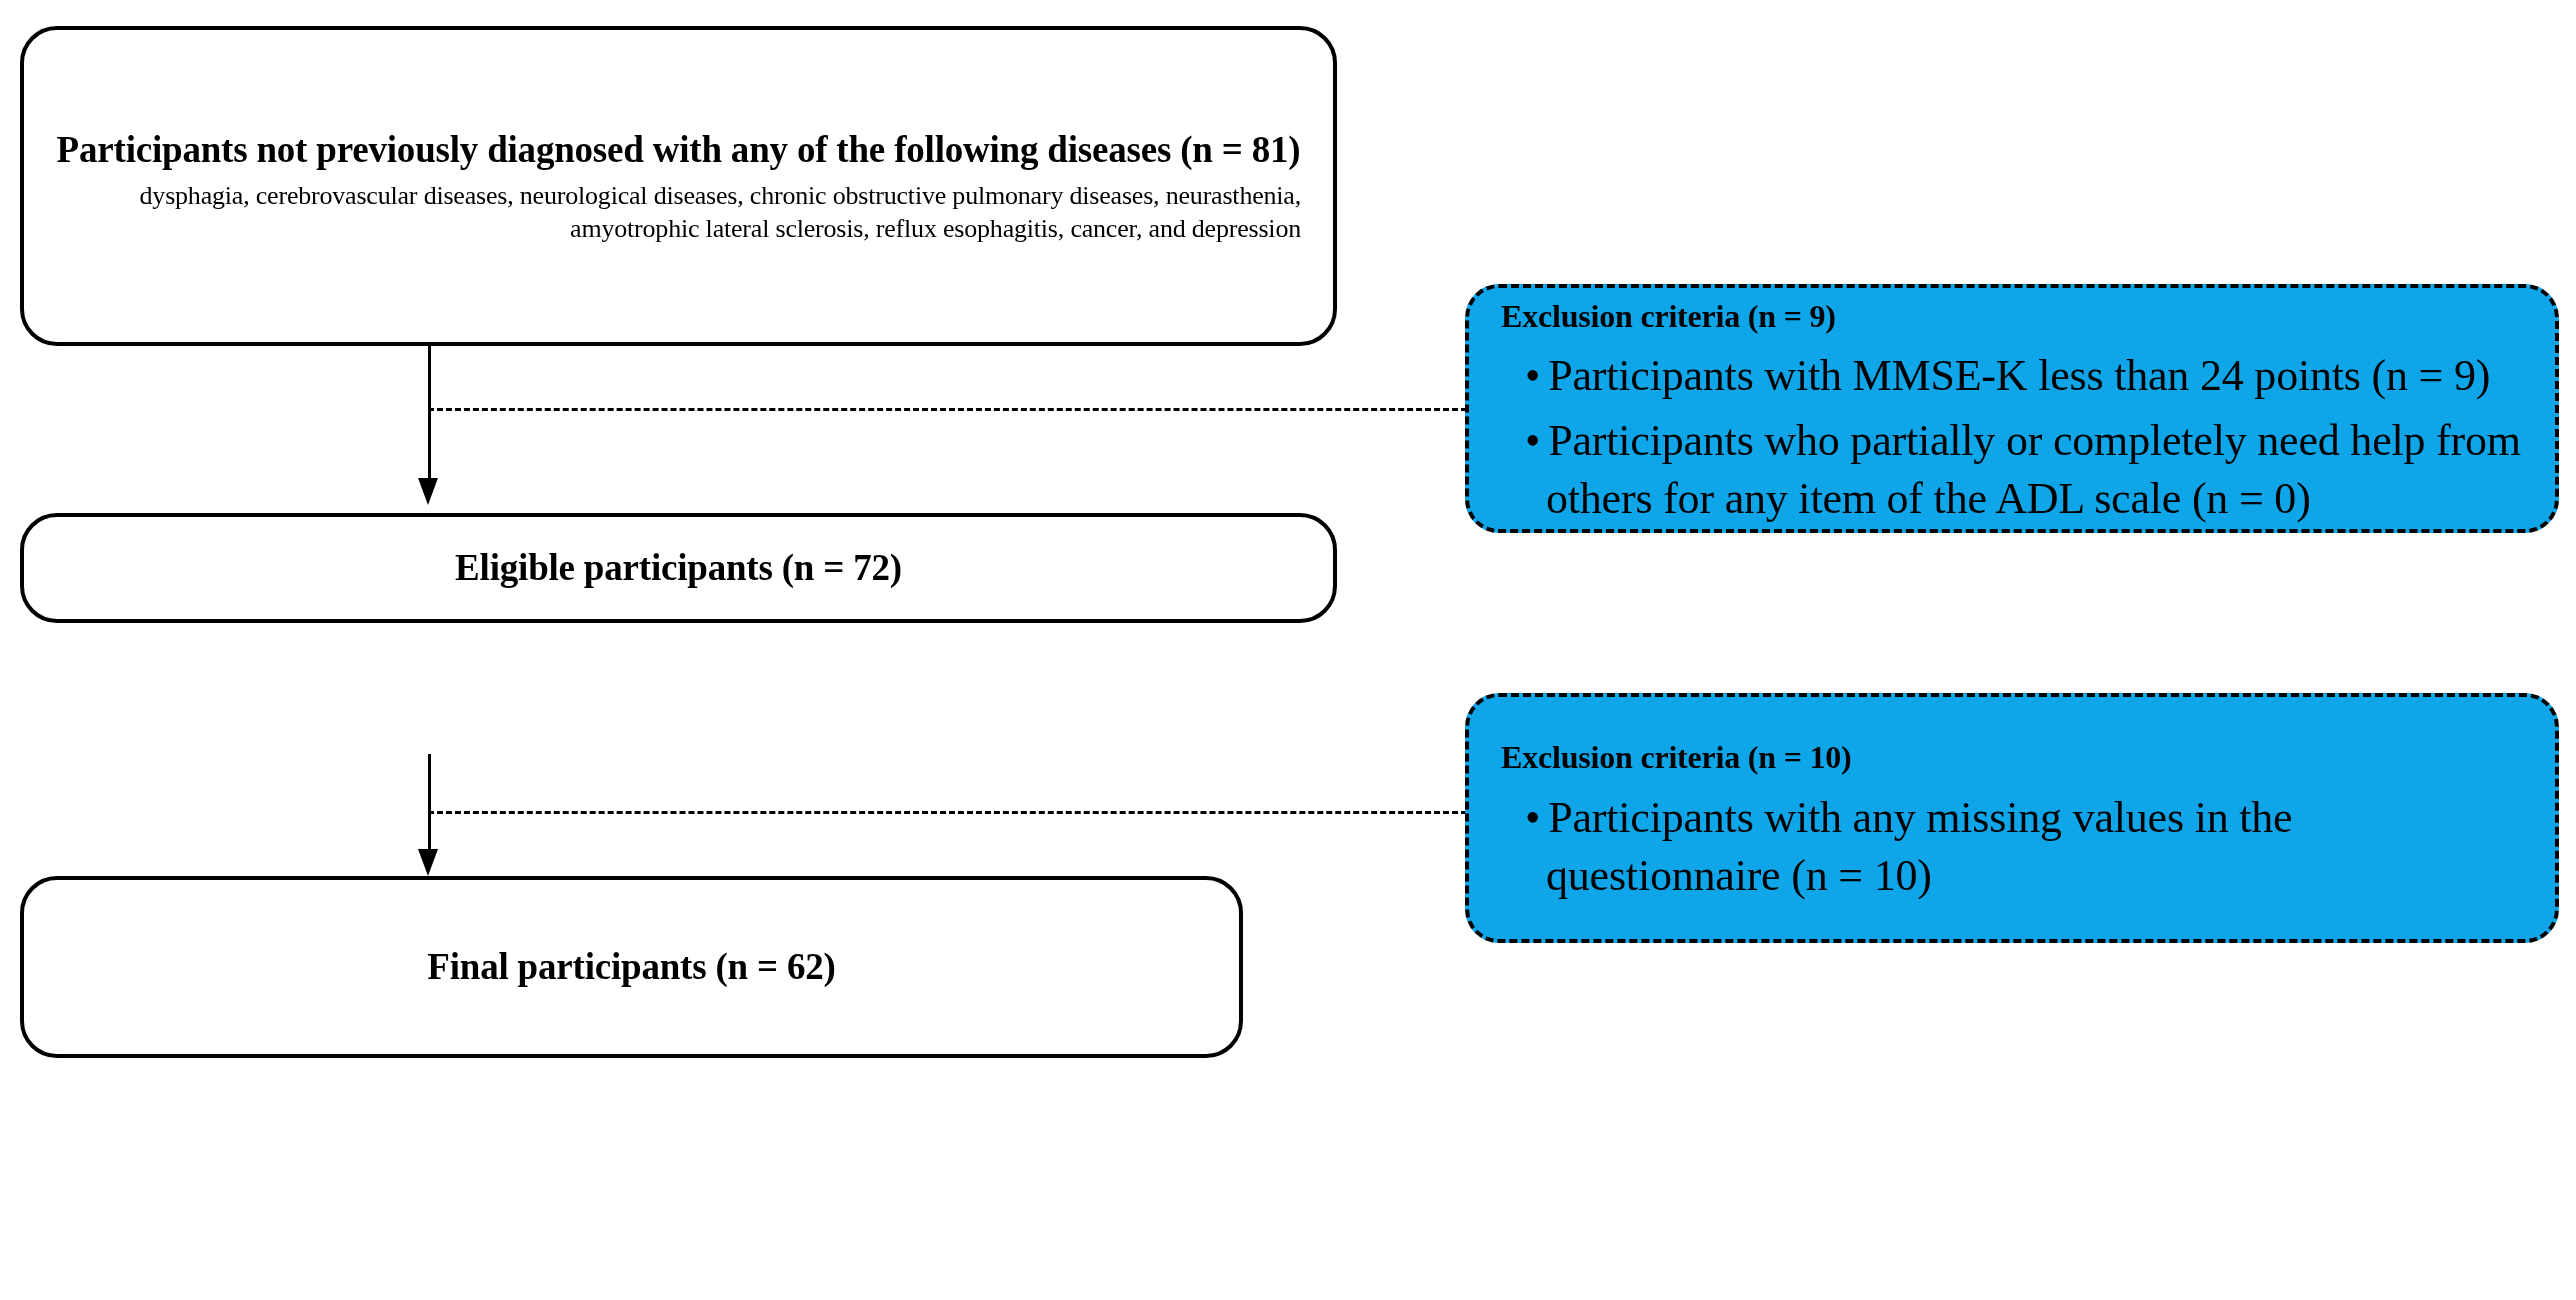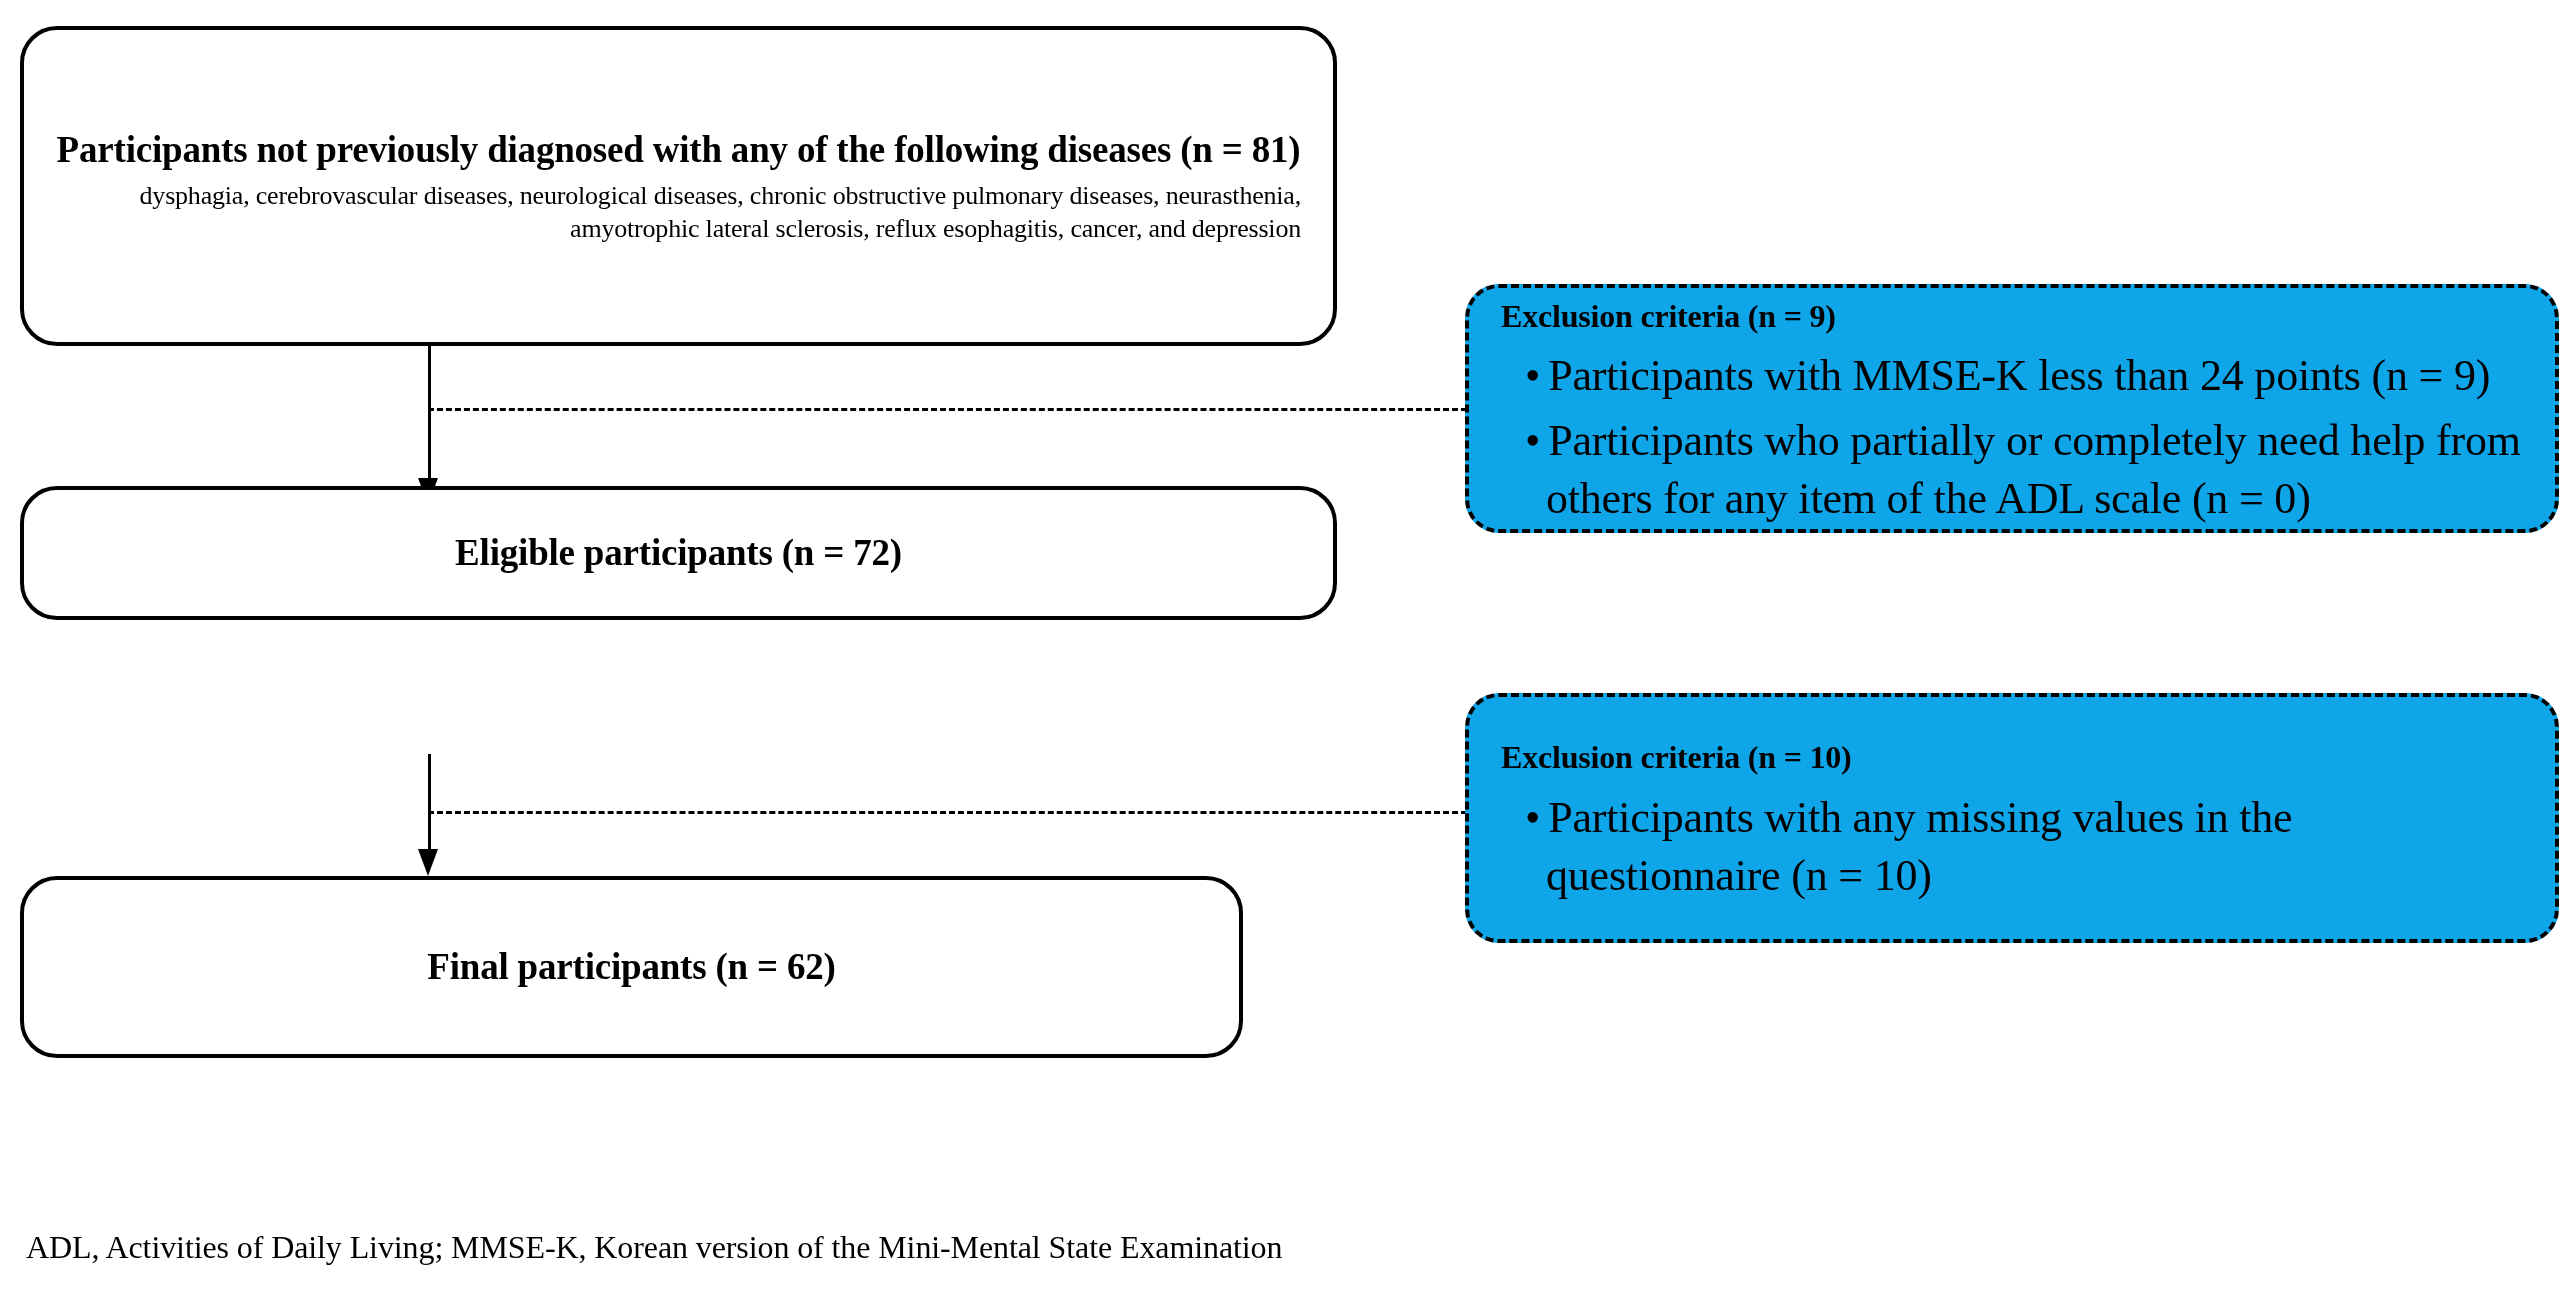--- a/index.html
+++ b/index.html
@@ -128,36 +128,35 @@
   <div class="h-dash" style="left:428px; top:408px; width:1039px;"></div>
 
   <div class="dashed-box" id="exclusion-1" style="left:1465px; top:284px; width:1094px; height:249px;">
     <div class="excl-title">Exclusion criteria (n = 9)</div>
     <ul>
       <li>Participants with MMSE-K less than 24 points (n = 9)</li>
       <li>Participants who partially or completely need help from others for any item of the ADL scale (n = 0)</li>
     </ul>
   </div>
 
-  <div class="flow-box" id="box-eligible" style="left:20px; top:486px; width:1317px; height:134px;">
+  <div class="flow-box" id="box-eligible" style="left:20px; top:513px; width:1317px; height:110px;">
     <div class="title">Eligible participants (n = 72)</div>
   </div>
 
   <div class="v-line" style="left:428px; top:754px; height:100px;"></div>
   <div class="arrow-head" style="left:418px; top:849px;"></div>
 
   <div class="h-dash" style="left:428px; top:811px; width:1039px;"></div>
 
   <div class="dashed-box" id="exclusion-2" style="left:1465px; top:693px; width:1094px; height:250px;">
     <div class="excl-title">Exclusion criteria (n = 10)</div>
     <ul>
       <li>Participants with any missing values in the questionnaire (n = 10)</li>
     </ul>
   </div>
 
   <div class="flow-box" id="box-final" style="left:20px; top:876px; width:1223px; height:182px;">
     <div class="title">Final participants (n = 62)</div>
   </div>
 
-  <div class="footnote" style="left:26px; top:1227px;">ADL, Activities of Daily Living;  MMSE-K, Korean version of the Mini-Mental State Examination</div>
 
 </div>
 
 
 </body></html>

